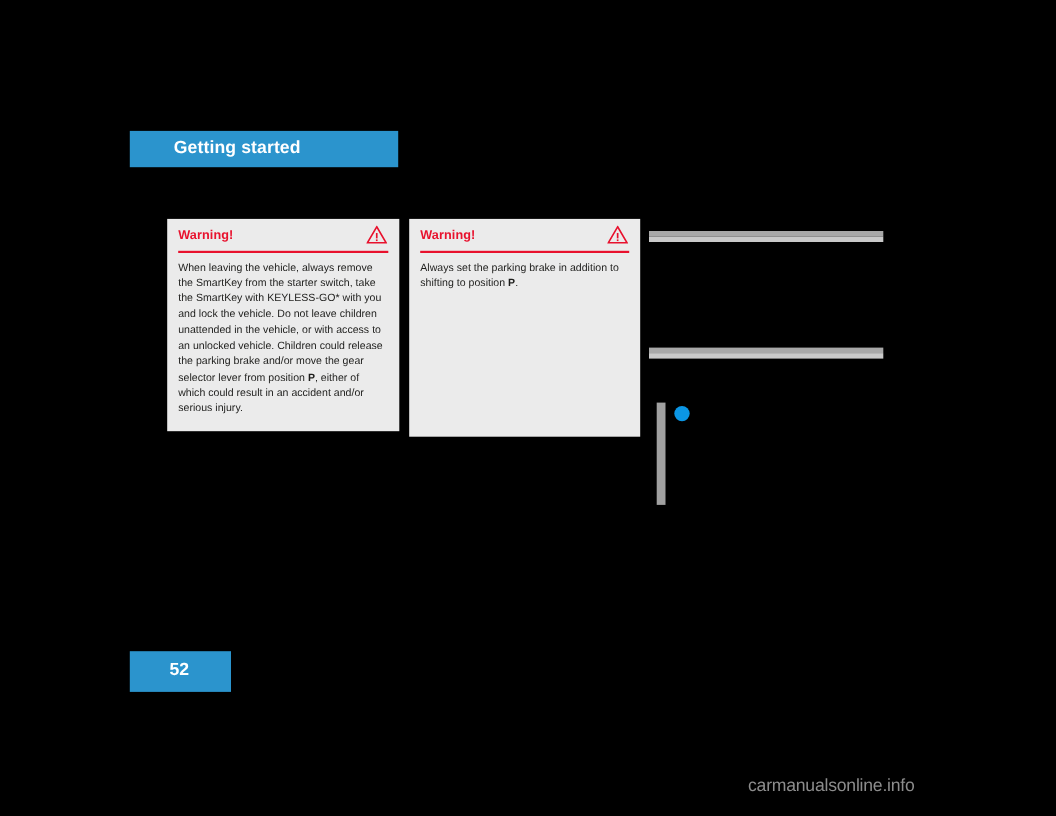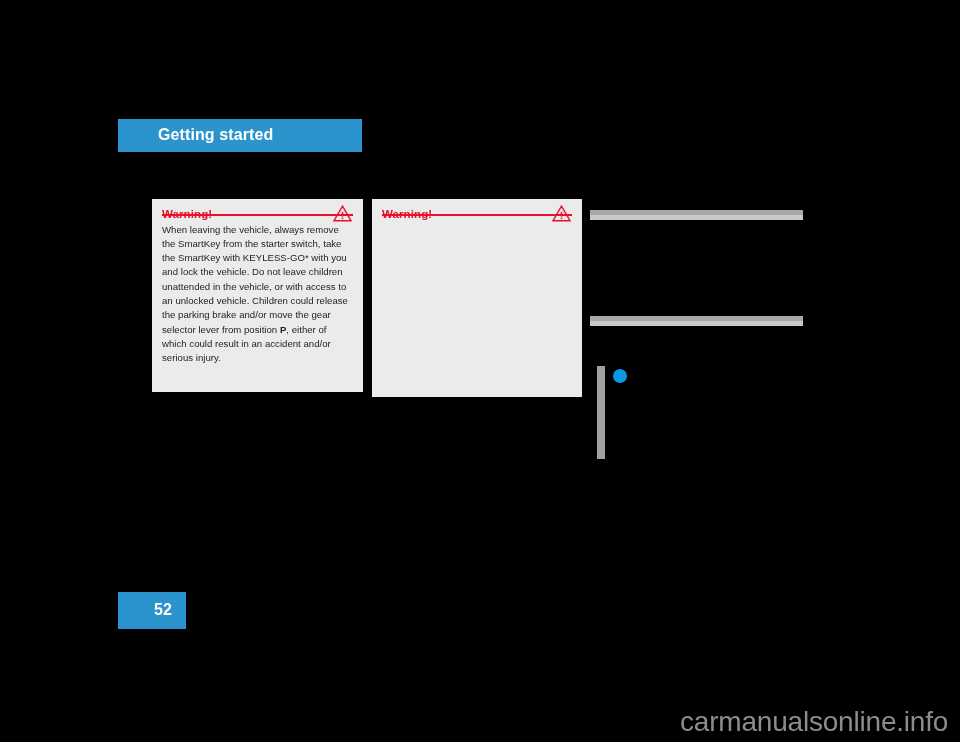--- a/index.html
+++ b/index.html
@@ -51,21 +51,21 @@
     height: 193px;
   }
   #warning-box-2 {
     left: 372px;
     top: 199px;
     width: 210px;
     height: 198px;
   }
   .warning-head {
     position: relative;
-    height: 15px;
+    height: 29px;
   }
   .warning-title {
     position: absolute;
     left: 0;
     top: 9px;
     color: #e8112d;
     font-size: 11.5px;
     font-weight: bold;
     letter-spacing: 0.1px;
   }
@@ -131,40 +131,40 @@
     height: 14px;
     border-radius: 50%;
     background: #0b96e5;
   }
 
   
   #page-number-box {
     position: absolute;
     left: 118px;
     top: 592px;
-    width: 68px;
+    width: 92px;
     height: 37px;
     background: #2b94cd;
   }
   #page-number-label {
     position: absolute;
     left: 36px;
     top: 9px;
     color: #ffffff;
     font-size: 16px;
     font-weight: bold;
   }
 
   
   #watermark {
     position: absolute;
     left: 680px;
     top: 706px;
     color: #8c8c8c;
-    font-size: 28px;
+    font-size: 16px;
     letter-spacing: -0.2px;
     white-space: nowrap;
   }
 </style>
 </head>
 <body>
 
 <div id="section-header">
   <div id="section-header-label">Getting started</div>
 </div>
@@ -192,20 +192,21 @@
     <span class="warning-icon">
       <svg viewBox="0 0 20 18" width="19" height="17" aria-hidden="true">
         <path d="M10 1.2 L19 16.6 L1 16.6 Z" fill="none" stroke="#e8112d" stroke-width="1.5" stroke-linejoin="miter"></path>
         <rect x="9.2" y="7.2" width="1.6" height="5.2" fill="#e8112d"></rect>
         <rect x="9.2" y="13.4" width="1.6" height="1.6" fill="#e8112d"></rect>
       </svg>
     </span>
   </div>
   <div class="warning-rule"></div>
   <div class="warning-body">
+    <p>Always set the parking brake in addition to shifting to position <b>P</b>.</p>
   </div>
 </div>
 
 <div class="rule-bar" id="rule-bar-top">
   <div class="bar-dark"></div>
   <div class="bar-light"></div>
 </div>
 <div class="rule-bar" id="rule-bar-mid">
   <div class="bar-dark"></div>
   <div class="bar-light"></div>

